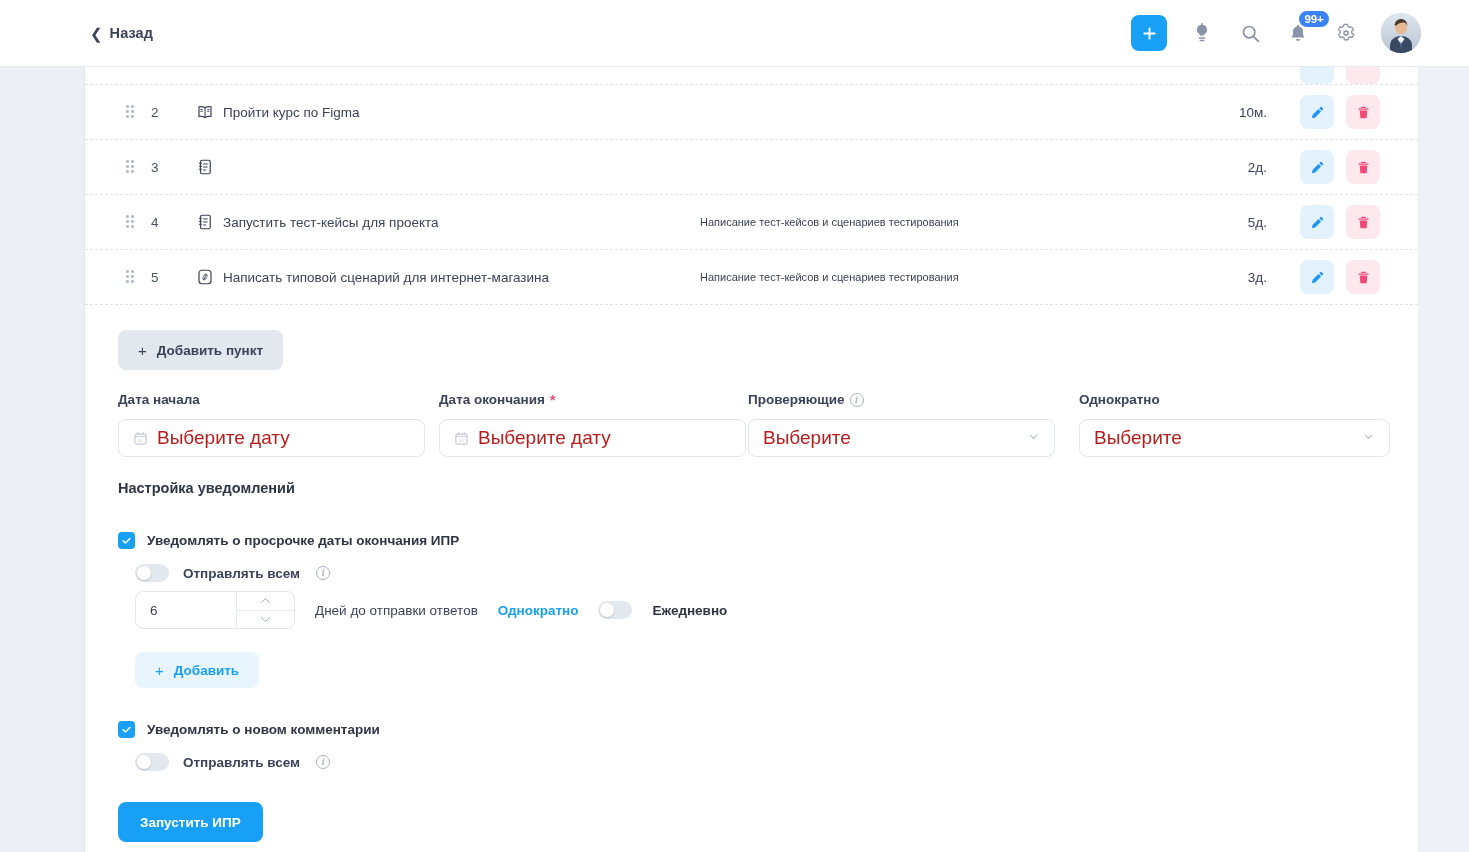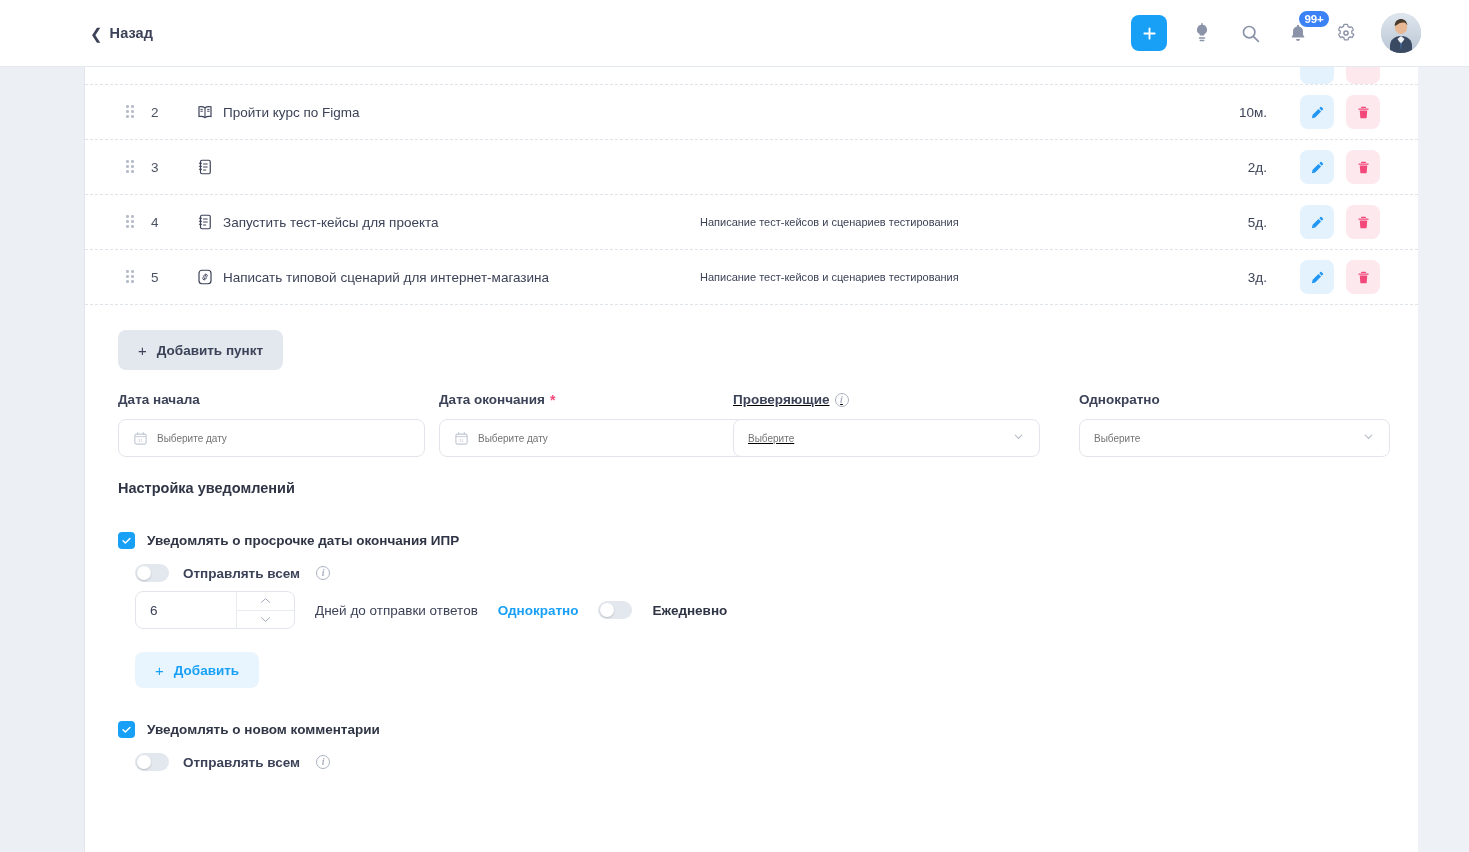--- a/index.html
+++ b/index.html
@@ -247,22 +247,22 @@
     border: 1px solid #e2e6ec;
     border-radius: 8px;
     background: #fff;
     display: flex;
     align-items: center;
     padding: 0 14px;
     gap: 9px;
     cursor: pointer;
   }
   .input-box .ph {
-    font-size: 10px;
-    color: #737373;
+    font-size: 19px;
+    color: #b91c1c;
   }
   .cal-ico {
     width: 15px; height: 15px;
     flex-shrink: 0;
     position: relative;
     color: #c3c9d4;
   }
   .chev {
     margin-left: auto;
     color: #b6bdc9;
@@ -678,21 +678,21 @@
             <rect x="3" y="5" width="18" height="16" rx="2.5"></rect>
             <path d="M3 9h18" stroke-width="1.5"></path>
             <path d="M7.5 2.5v3M16.5 2.5v3" stroke-linecap="round"></path>
             <text x="12" y="18" font-size="7" fill="currentColor" stroke="none" text-anchor="middle" font-family="Liberation Sans">31</text>
           </svg>
         </span>
         <span class="ph">Выберите дату</span>
       </div>
     </div>
 
-    <div class="field" style="left:615px; width:307px;text-decoration:underline;">
+    <div class="field" style="left:630px; width:307px;">
       <div class="field-label">
         <span>Проверяющие</span>
         <span class="info-i">i</span>
       </div>
       <div class="input-box">
         <span class="ph">Выберите</span>
         <span class="chev">
           <svg width="13" height="13" viewBox="0 0 24 24" fill="none" stroke="currentColor" stroke-width="2">
             <path d="M6 9.5l6 6 6-6" stroke-linecap="round"></path>
           </svg>
@@ -777,13 +777,14 @@
   <div class="toggle-row" style="left:50px; top:686px;">
     <span class="toggle">
         <span class="knob"></span>
       </span>
     <span class="toggle-label">
       <span>Отправлять всем</span>
       <span class="info-i">i</span>
     </span>
   </div>
 
+  <button class="start-btn">Запустить ИПР</button>
 </div>
 
 </body></html>

